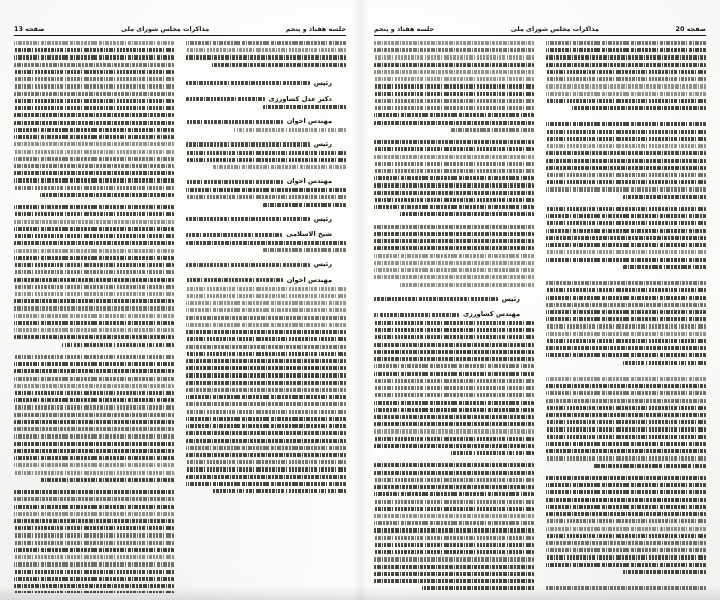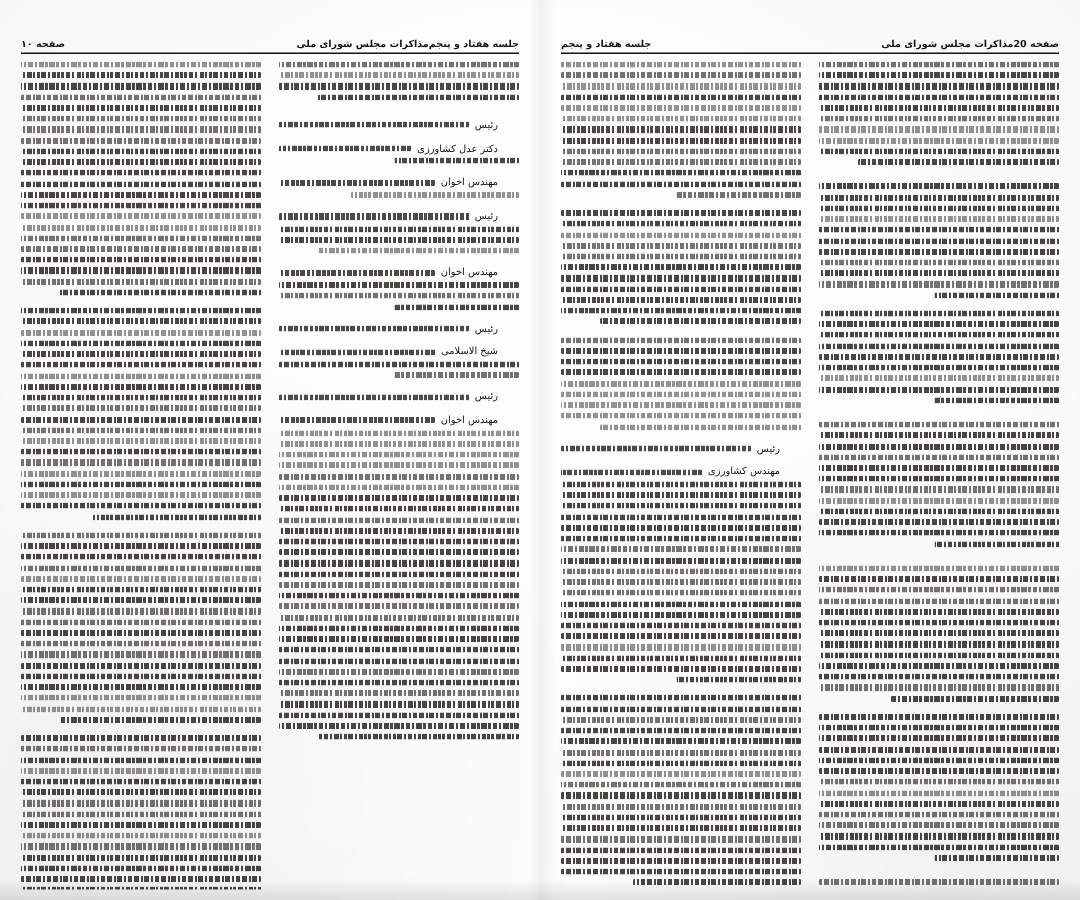--- a/index.html
+++ b/index.html
@@ -56,21 +56,21 @@
     align-items:flex-end;
     justify-content:space-between;
     font-size:6.4px;
     font-weight:bold;
     color:#171512;
     letter-spacing:.1px;
     padding-bottom:2px;
     height:11px;
   }
   .running-head .rh-cell{white-space:nowrap;}
-  .rh-title{flex:1 1 auto;text-align:right;}
+  .rh-title{flex:1 1 auto;text-align:center;}
   .rule{
     border:0;border-top:1.4px solid #15130f;
     margin:0 0 5px 0;height:0;
   }
   
   .columns{
     display:flex;flex-direction:row;
     gap:12px;
     height:552px;
   }
@@ -161,21 +161,21 @@
   .tline.palest{opacity:.48;}
   
   .speaker-line{
     display:flex;flex-direction:row;align-items:center;
     gap:4px;
     margin:1px 0 3px 0;
     padding-right:14px;
   }
   .speaker-name{
     font-size:6.6px;
-    font-weight:normal;
+    font-weight:bold;
     color:#121009;
     white-space:nowrap;
     line-height:1;
   }
   .speaker-rest{
     flex:1 1 auto;
     height:4.1px;
     background:#231f1a;opacity:.80;border-radius:.6px;
     -webkit-mask-image:repeating-linear-gradient(to left,
         #000 0px,#000 2.4px, transparent 2.4px,transparent 3.4px,
@@ -395,21 +395,21 @@
     </div>
   </div>
 
   <div class="gutter"></div>
 
   <div class="page page-right">
 
     <div class="running-head">
       <span class="rh-cell">جلسه هفتاد و پنجم</span>
       <span class="rh-cell rh-title">مذاکرات مجلس شورای ملی</span>
-      <span class="rh-cell">صفحه ۱۰</span>
+      <span class="rh-cell">صفحه 13</span>
     </div>
     <hr class="rule">
 
     <div class="columns">
       <div class="col">
           <div class="para">
             <div class="tline v2 pale"></div>
             <div class="tline palest"></div>
             <div class="tline v3"></div>
             <div class="tline v3 short3"></div>

